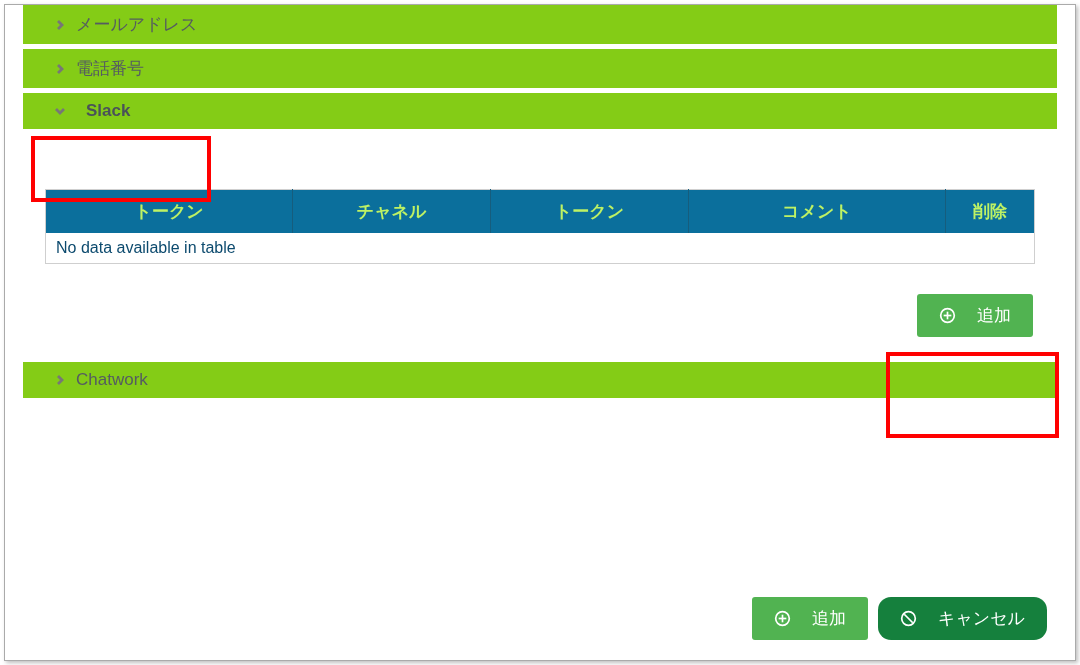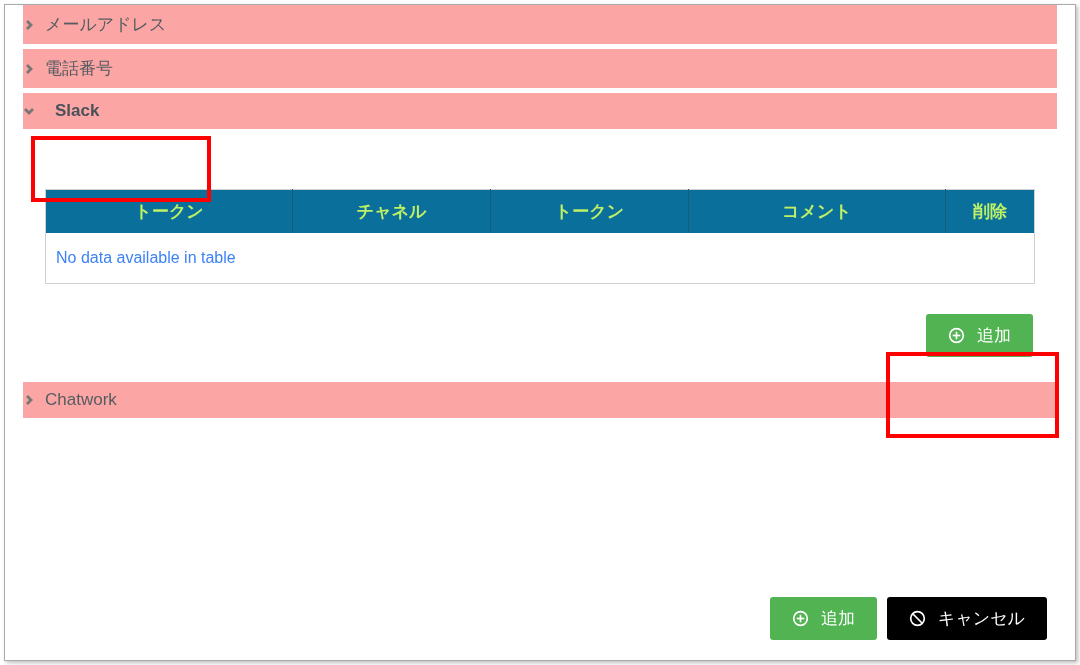--- a/index.html
+++ b/index.html
@@ -18,22 +18,22 @@
     .container {
       width: 100%;
       height: 100%;
       border: 1px solid #aaa;
       box-shadow: 2px 2px 4px rgba(0,0,0,0.25);
       padding: 0;
       position: relative;
       background: #fff;
     }
     .accordion-row {
-      background: #fca5a5;
-      padding: 8px 0;
+      background: #84cc16;
+      padding: 8px 31px;
       margin: 5px 18px 5px 18px;
       display: flex;
       align-items: center;
       gap: 10px;
       cursor: pointer;
     }
     .accordion-row .chev {
       color: #777;
       font-size: 13px;
       width: 12px;
@@ -76,47 +76,48 @@
       font-weight: 600;
       font-size: 17px;
       padding: 10px 8px;
       text-align: center;
       border-right: 1px solid #165d7d;
     }
     table.slack-table th:last-child {
       border-right: none;
     }
     table.slack-table td {
-      padding: 16px 10px;
-      color: #3b82f6;
+      padding: 6px 10px;
+      color: #0c4a6e;
       font-size: 16px;
       background: #fff;
     }
     .add-row-area {
       display: flex;
       justify-content: flex-end;
       margin-top: 30px;
       padding-right: 2px;
     }
     .btn {
       display: inline-flex;
       align-items: center;
-      gap: 12px;
+      gap: 21px;
       color: #fff;
       border: none;
       padding: 10px 22px;
       font-size: 17px;
       border-radius: 3px;
       cursor: pointer;
     }
     .btn-green {
       background: #51b351;
     }
     .btn-orange {
-      background: #000000;
+      background: #15803d;
+      border-radius: 13px;
     }
     .btn .icon-circle {
       display: inline-flex;
       align-items: center;
       justify-content: center;
     }
     .btn .icon-circle svg {
       width: 17px;
       height: 17px;
     }

